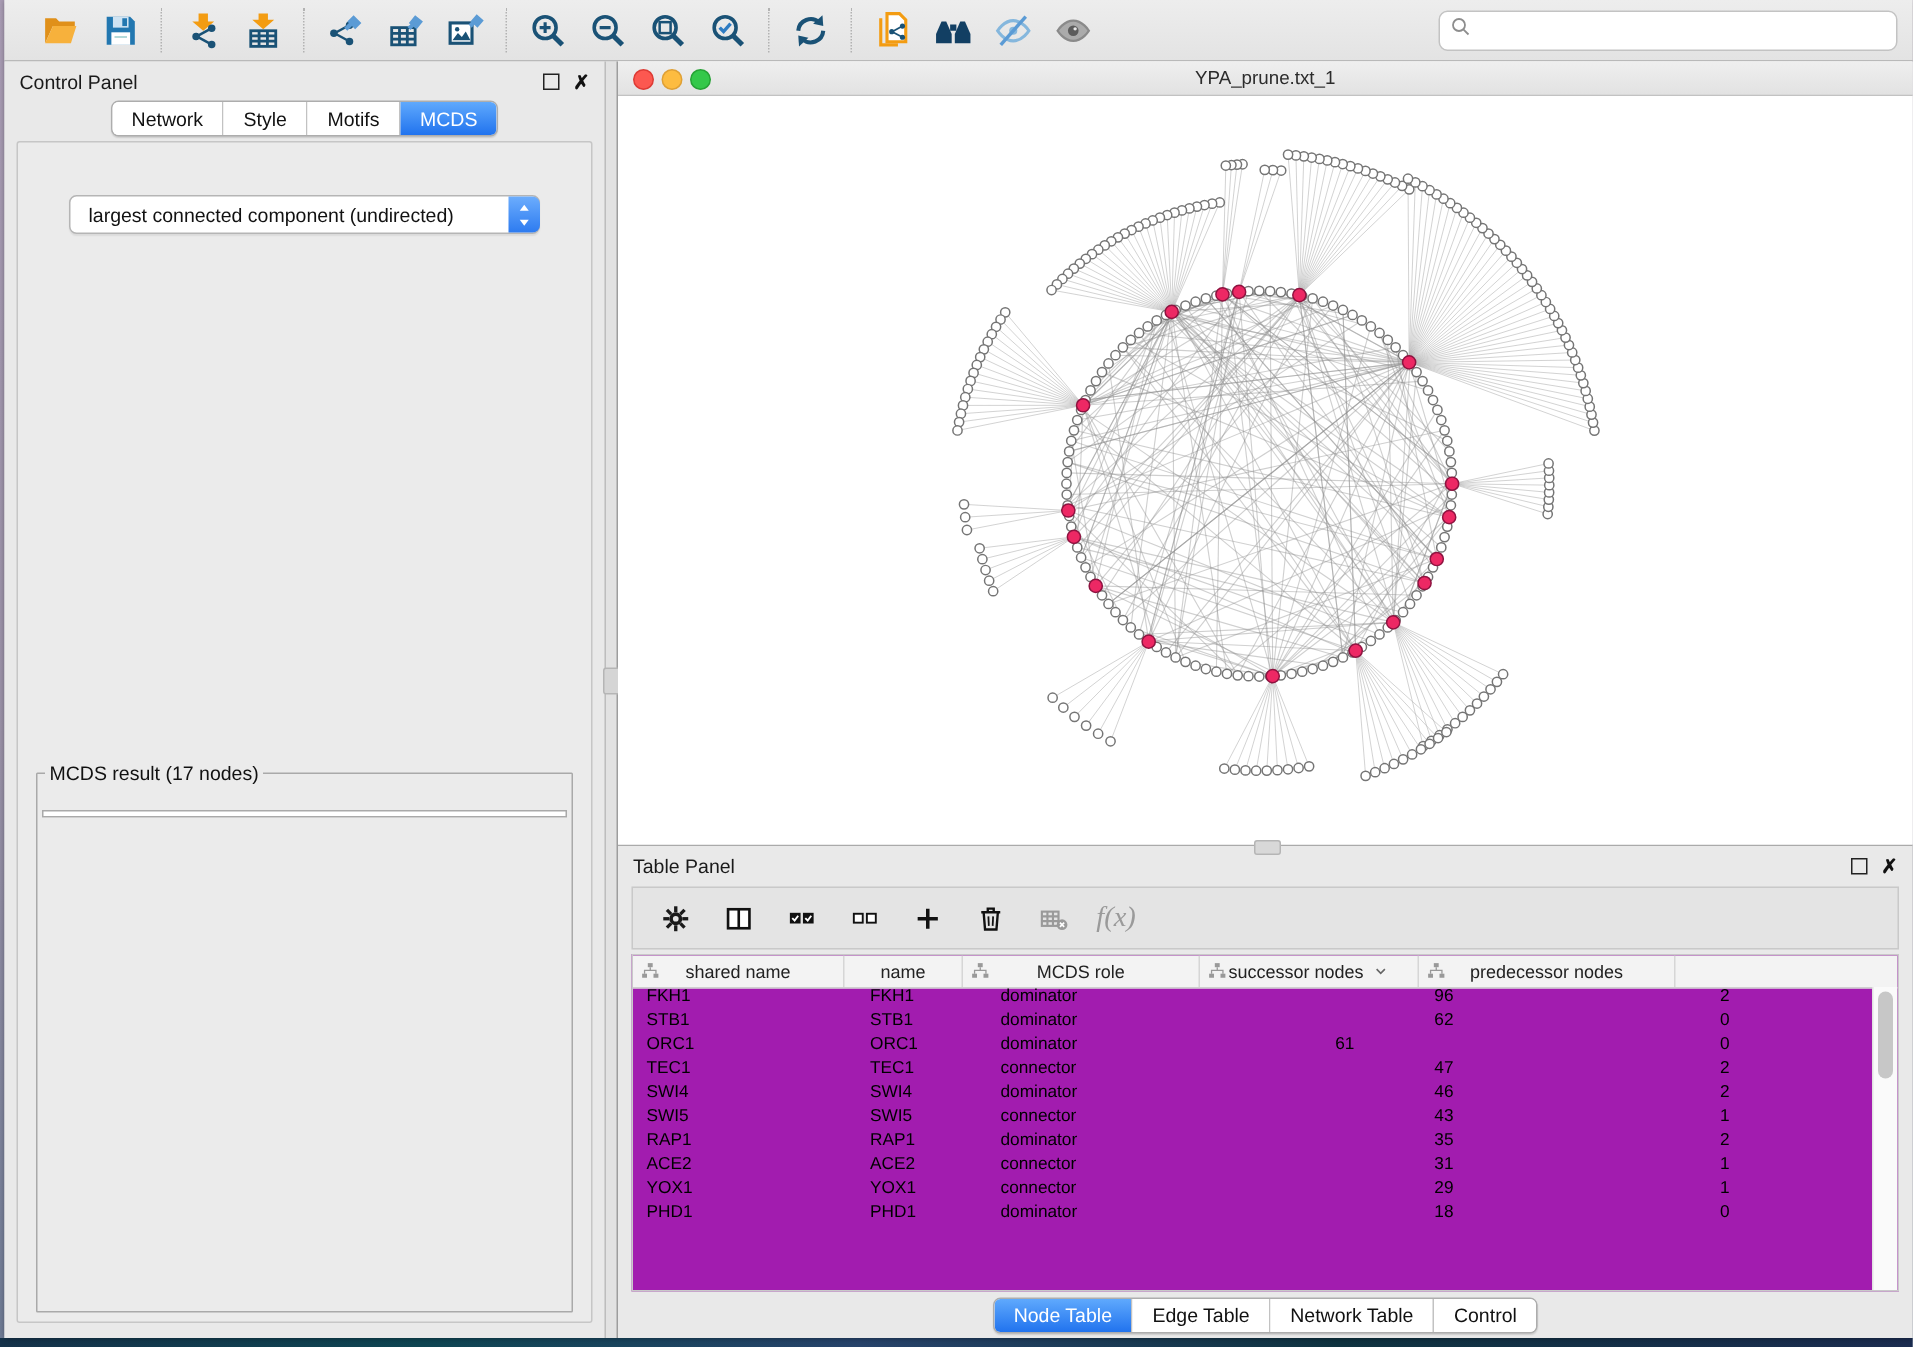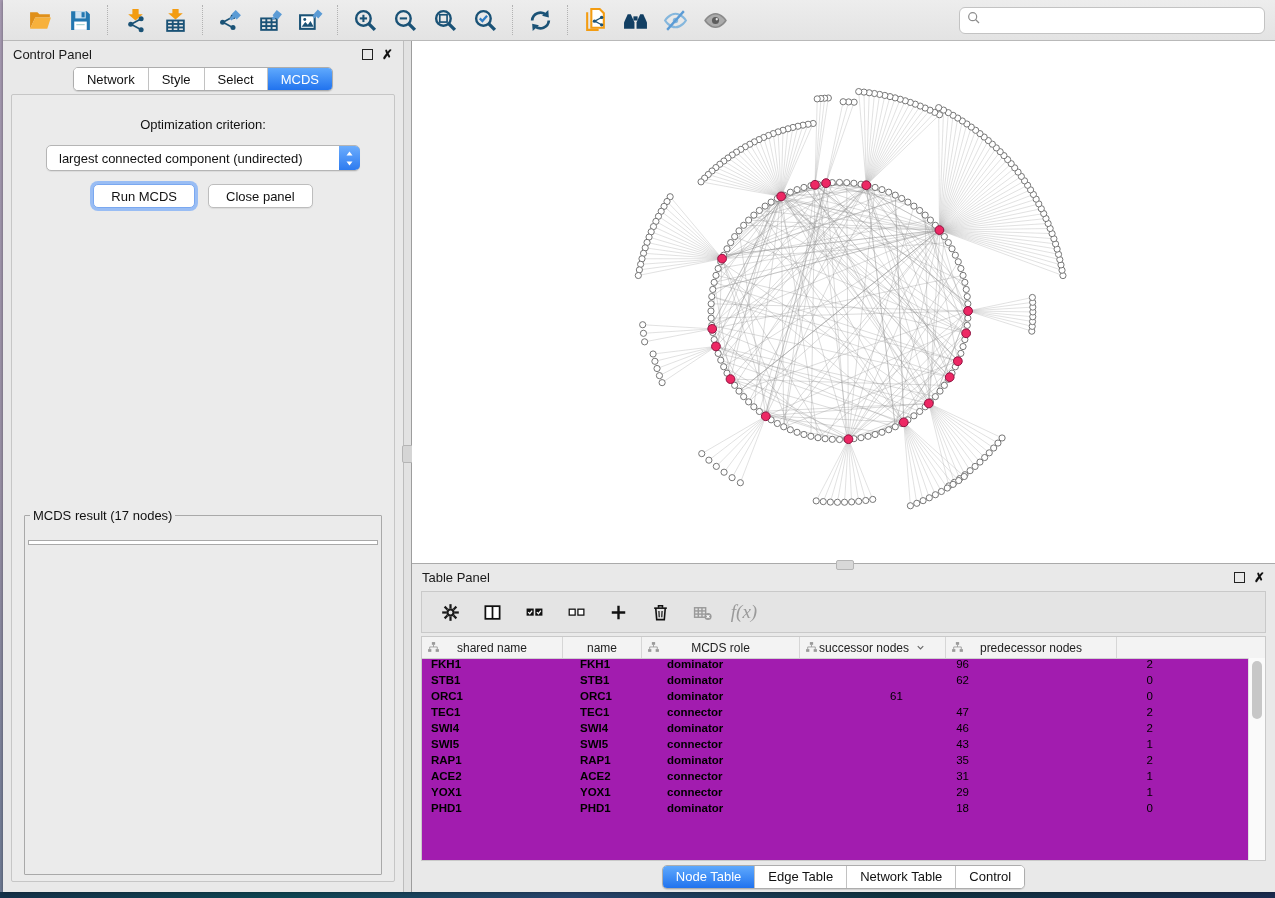--- a/index.html
+++ b/index.html
@@ -64,21 +64,21 @@
   .tp-btn svg{width:19px;height:19px;}
   .tp-btn .fx{font-family:"Liberation Serif",serif;font-style:italic;font-size:19px;color:#9a9a9a;}
   .tp-table{flex:1;margin:3px 9px 0;background:#a21caf;border:1px solid #c9c9c9;position:relative;overflow:hidden;min-height:0;}
   .th-row{height:21px;background:#f3f3f3;border-bottom:1px solid #cfcfcf;display:flex;}
   .th-cell{position:relative;border-right:1px solid #d6d6d6;display:flex;align-items:center;justify-content:center;font-size:12px;color:#222;}
   .th-cell .tree-ic{position:absolute;left:5px;top:4px;width:13px;height:13px;}
   .th-cell .sort-ic{width:11px;height:11px;margin-left:6px;}
   .tb-rows{position:absolute;left:0;right:16px;top:21px;bottom:0;}
   .t-row{height:16px;display:flex;font-size:11.5px;color:#000;}
   .t-cell{white-space:nowrap;overflow:hidden;}
-  .t-cell.left{text-align:left;padding-left:9px;font-weight:bold;}
+  .t-cell.left{text-align:left;padding-left:9px;}
   .t-cell.right{text-align:right;padding-right:14px;}
   .tp-scroll{position:absolute;right:0;top:21px;bottom:0;width:16px;background:#fafafa;border-left:1px solid #e2e2e2;}
   .tp-thumb{width:10px;height:58px;margin:3px auto 0;background:#c7c7c7;border-radius:6px;}
   .tp-tabs{height:31px;flex:0 0 31px;display:flex;align-items:center;justify-content:center;}
   
   .status-bar{height:32px;flex:0 0 32px;background:#ececec;border-top:1px solid #b3b3b3;display:flex;align-items:center;padding:0 8px;}
   .sb-left{width:34px;height:25px;background:#f6f6f6;border:1px solid #bdbdbd;border-radius:2px;display:flex;align-items:center;justify-content:center;cursor:pointer;}
   .sb-left svg{width:17px;height:17px;}
   .sb-memory{margin-left:auto;height:25px;padding:0 10px;background:#fdfdfd;border:1px solid #b9b9b9;border-radius:3px;display:flex;align-items:center;gap:6px;font-size:12.5px;color:#111;cursor:pointer;font-family:"Liberation Sans",sans-serif;}
   .mem-dot{width:11px;height:11px;border-radius:50%;display:inline-block;}
@@ -294,56 +294,57 @@
         <span>Control Panel</span>
         <span class="ph-icons">
           <span class="float-ic"></span>
           <span class="close-ic">✗</span>
         </span>
       </div>
       <div class="seg-row">
           <div class="seg" id="cp-tabs">
             <button class="seg-btn">Network</button>
             <button class="seg-btn">Style</button>
-            <button class="seg-btn">Select</button>
+            <button class="seg-btn">Motifs</button>
             <button class="seg-btn sel">MCDS</button>
           </div>
         </div>
       <div class="cp-inner">
-        <div class="opt-label">Optimization criterion:</div>
         <div class="dropdown">
           <span class="dd-text">largest connected component (undirected)</span>
           <span class="dd-stepper">
               <svg viewBox="0 0 24 34">
                 <path d="M12 3l6 8H6z" fill="#fff"></path>
                 <path d="M12 31l6-8H6z" fill="#fff"></path>
               </svg>
             </span>
-        </div>
-        <div class="cp-buttons">
-          <button class="btn focused">Run MCDS</button>
-          <button class="btn">Close panel</button>
         </div>
         <div class="cp-spacer"></div>
         <fieldset class="result-box">
           <legend>MCDS result (17 nodes)</legend>
           <div class="result-list" id="mcds-list">
               <div>PHD1</div>
             </div>
           <div class="result-scroll"></div>
         </fieldset>
       </div>
     </div>
 
     <div class="v-split">
         <div class="v-split-handle"></div>
       </div>
 
     <div class="right-col">
       <div class="net-window">
+        <div class="net-titlebar">
+          <span class="tl red"></span>
+          <span class="tl yellow"></span>
+          <span class="tl green"></span>
+          <span class="net-title">YPA_prune.txt_1</span>
+        </div>
         <div class="net-canvas">
           <svg id="net-svg" viewBox="0 0 866 500" preserveAspectRatio="xMidYMid meet">
               <g>
                 <line x1="370.4352255335985" y1="144.06015837970054" x2="373.02899765383495" y2="375.22498395941204" stroke="#8f8f8f" stroke-width="0.75" opacity="0.42"></line>
                 <line x1="370.4352255335985" y1="144.06015837970054" x2="316.09617857377077" y2="196.60026356342405" stroke="#8f8f8f" stroke-width="0.75" opacity="0.42"></line>
                 <line x1="370.4352255335985" y1="144.06015837970054" x2="301.82263861114757" y2="237.391697193689" stroke="#8f8f8f" stroke-width="0.75" opacity="0.42"></line>
                 <line x1="370.4352255335985" y1="144.06015837970054" x2="557.1888750762282" y2="273.4434174173269" stroke="#8f8f8f" stroke-width="0.75" opacity="0.42"></line>
                 <line x1="370.4352255335985" y1="144.06015837970054" x2="436.2330876935977" y2="130.20294086270167" stroke="#8f8f8f" stroke-width="0.75" opacity="0.42"></line>
                 <line x1="370.4352255335985" y1="144.06015837970054" x2="301.82263861114757" y2="280.6083028063109" stroke="#8f8f8f" stroke-width="0.75" opacity="0.42"></line>
                 <line x1="370.4352255335985" y1="144.06015837970054" x2="538.2274217004486" y2="327.63213787047846" stroke="#8f8f8f" stroke-width="0.75" opacity="0.42"></line>

